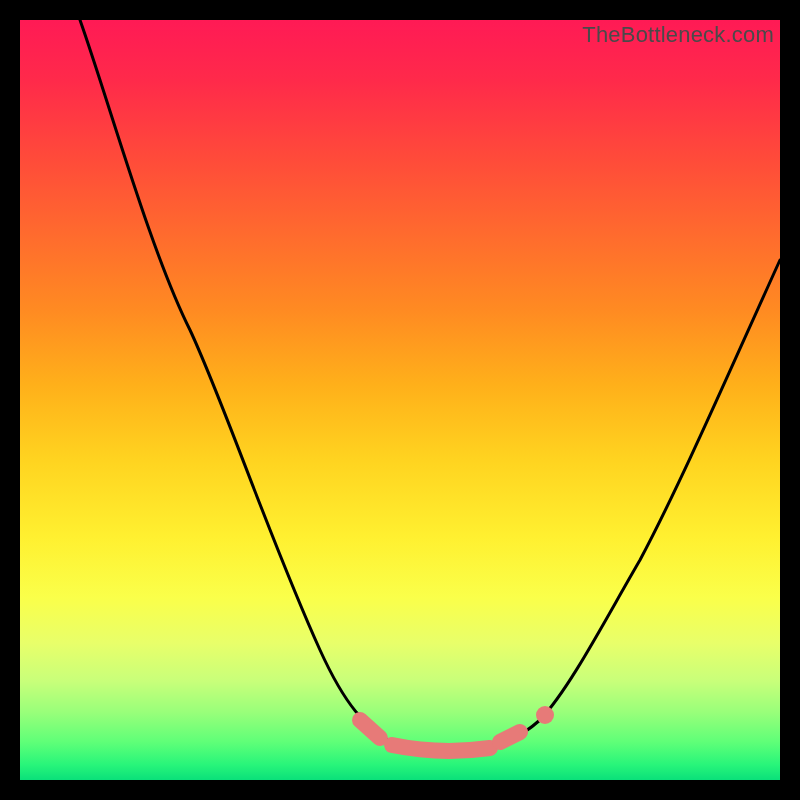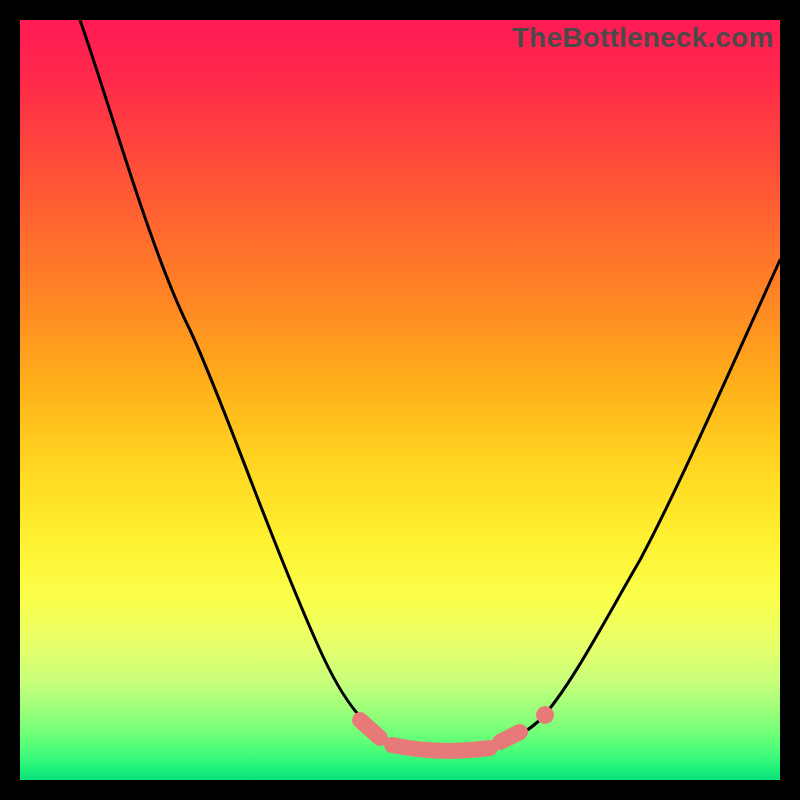--- a/index.html
+++ b/index.html
@@ -42,23 +42,23 @@
       #5fff78 95%,
       #28f57a 98%,
       #0ae07a 100%
     );
   }
   .watermark {
     position: absolute;
     top: 2px;
     right: 6px;
     color: #4a4a4a;
-    font-size: 28px;
+    font-size: 22px;
     letter-spacing: 0.2px;
-    font-weight: 700;
+    font-weight: 400;
     user-select: none;
   }
   svg.curve {
     position: absolute;
     left: 0;
     top: 0;
     width: 760px;
     height: 760px;
     overflow: visible;
   }

